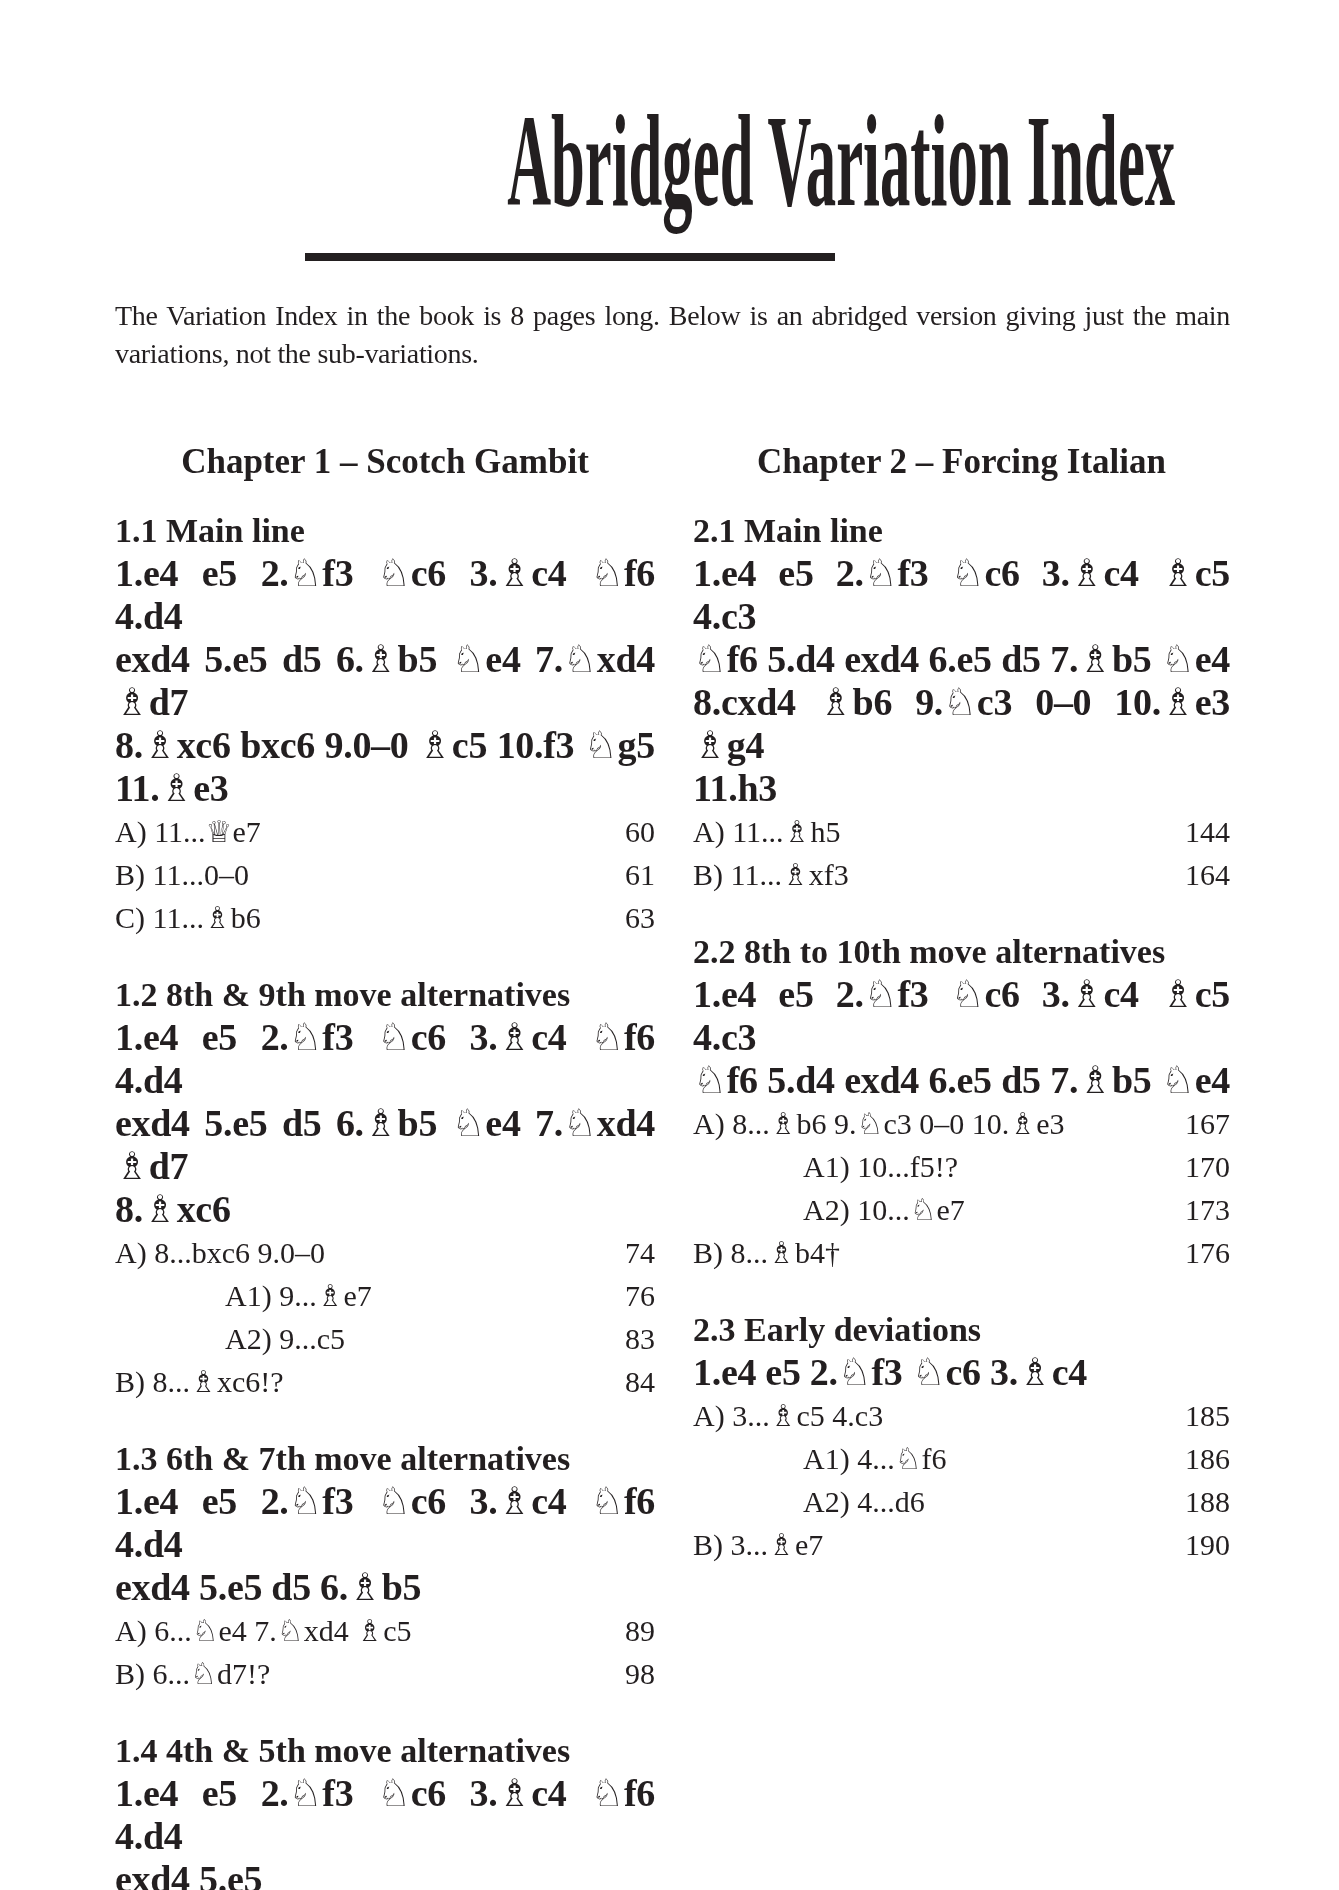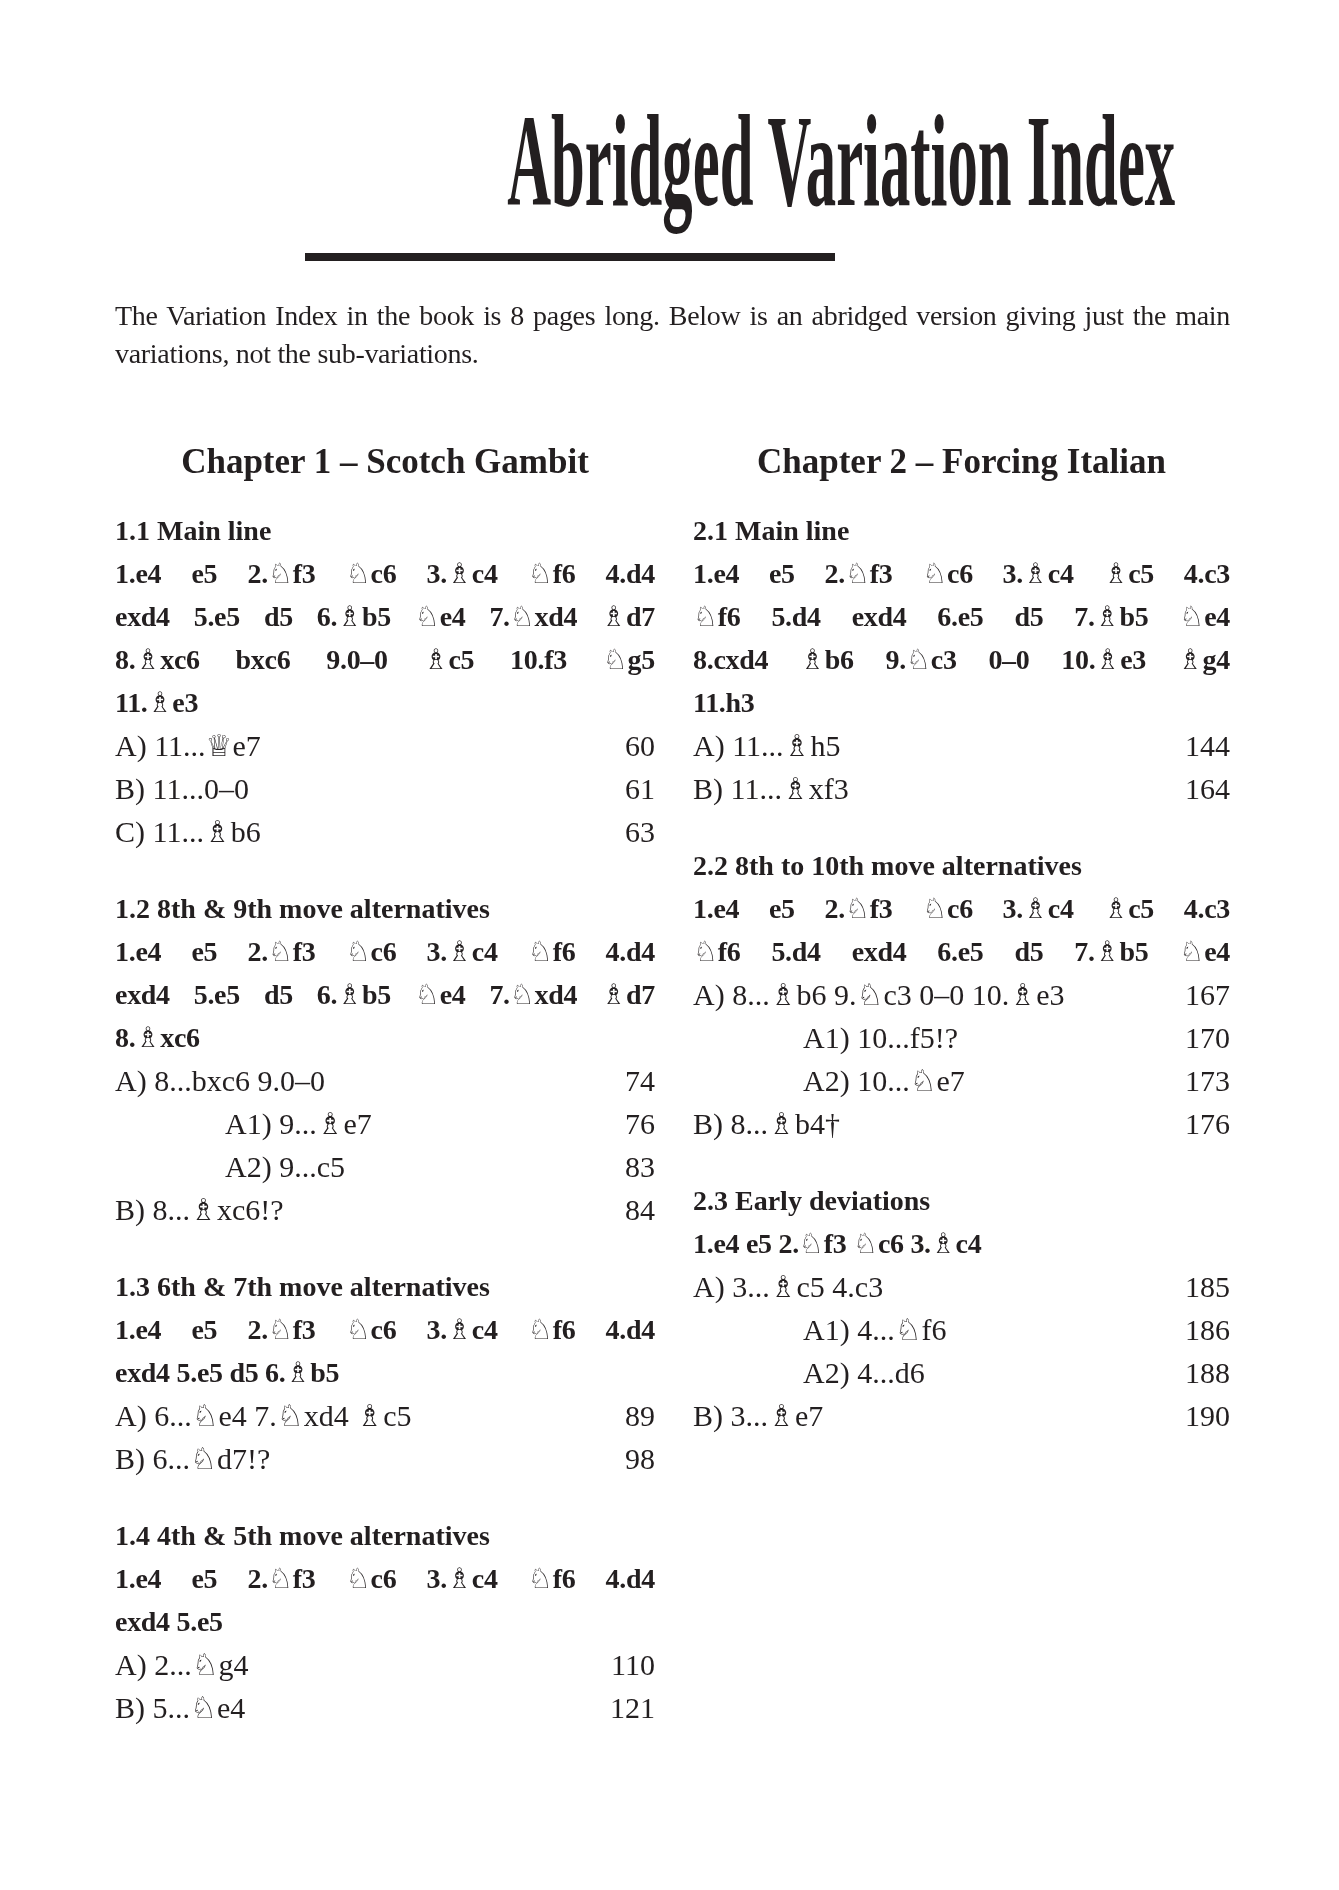--- a/index.html
+++ b/index.html
@@ -42,23 +42,23 @@
   .col { flex: none; width: 540px; }
   .col.right { width: 537px; }
   .chapter-heading {
     text-align: center;
     font-size: 35px;
     font-weight: bold;
     margin-bottom: 24px;
     line-height: 46px;
   }
   .section + .section { margin-top: 34px; }
-  .sec-heading { font-size: 28px; font-weight: bold; line-height: 43px; }
+  .sec-heading { font-size: 34px; font-weight: bold; line-height: 43px; }
   .ml {
-    font-size: 28px; font-weight: bold; line-height: 43px;
+    font-size: 38px; font-weight: bold; line-height: 43px;
     letter-spacing: -0.3px;
   }
   .ml.j { text-align: justify; text-align-last: justify; }
   .var {
     display: flex; justify-content: space-between;
     font-size: 30px; line-height: 43px;
   }
   .var.sub { padding-left: 110px; }
   .var .pg { margin-left: 12px; }
 </style>

